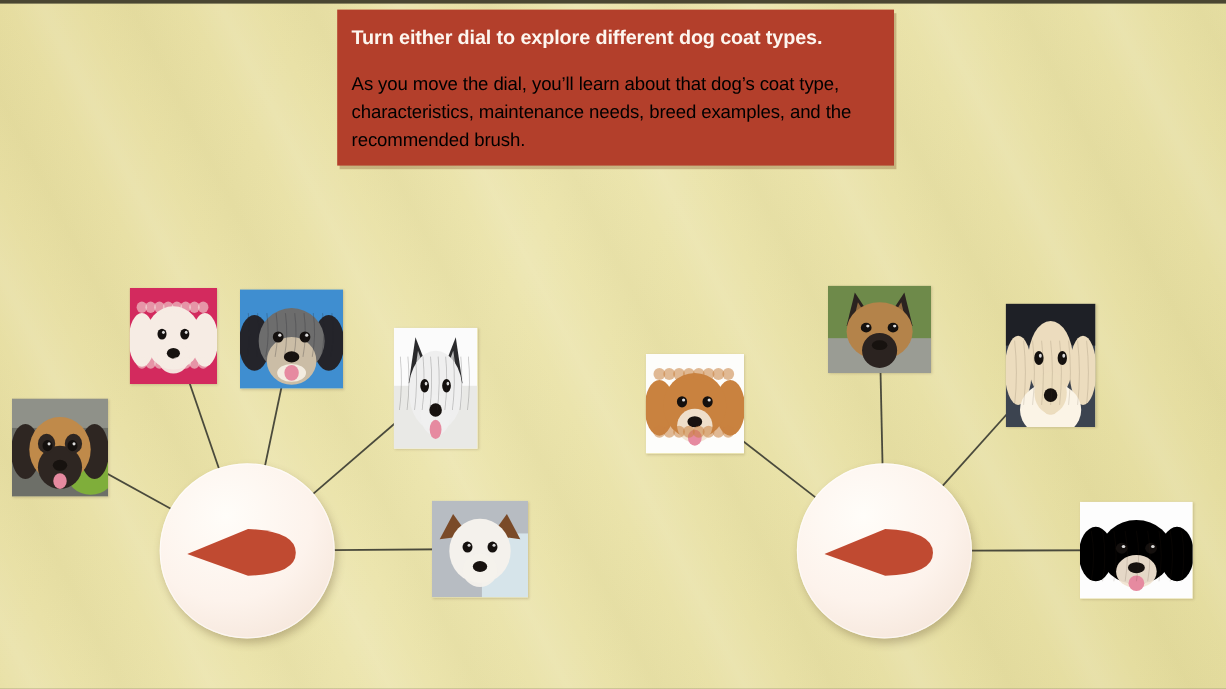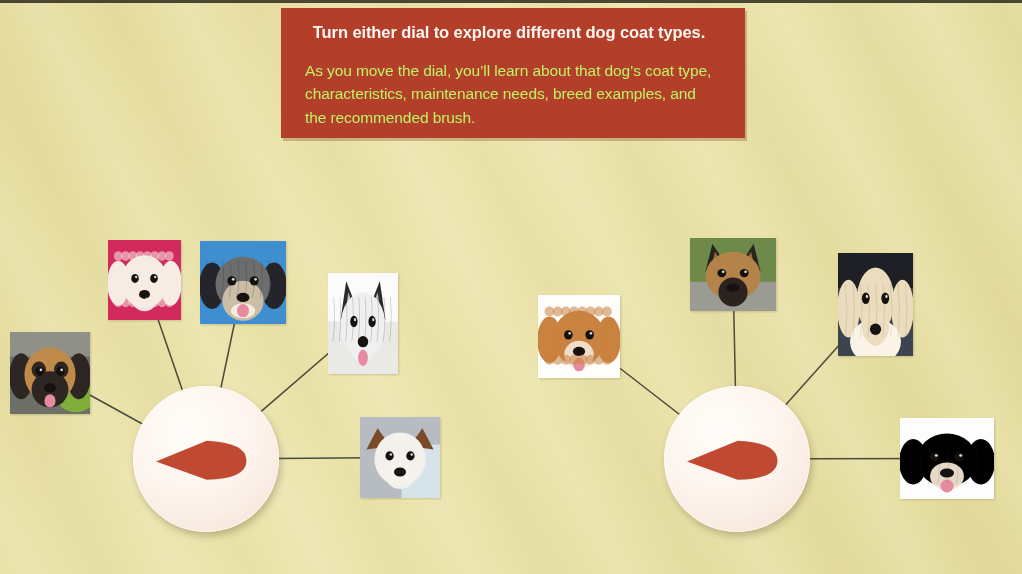--- a/index.html
+++ b/index.html
@@ -45,29 +45,28 @@
     padding: 14px 20px 0 12px;
     box-shadow: 2px 3px 0 rgba(120,70,30,0.30);
   }
   #instruction-title {
     color: #fdf6ef;
     font-size: 16.5px;
     font-weight: bold;
     line-height: 1.25;
     letter-spacing: -0.1px;
     margin: 0 0 16px 0;
-    text-align: center;
   }
   #instruction-body {
-    color: #bef264;
+    color: #000000;
     font-size: 15.5px;
     font-weight: normal;
     line-height: 1.52;
     letter-spacing: -0.1px;
-    margin: 12px;
+    margin: 0;
     max-width: 440px;
   }
 
   
   #connectors {
     position: absolute;
     left: 0; top: 0;
     width: 1022px; height: 574px;
     pointer-events: none;
   }

